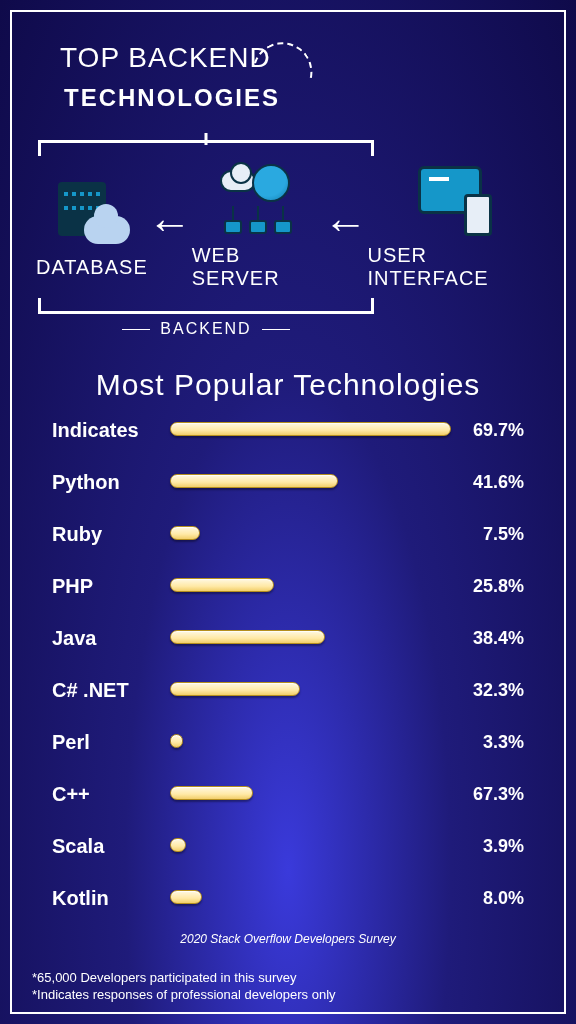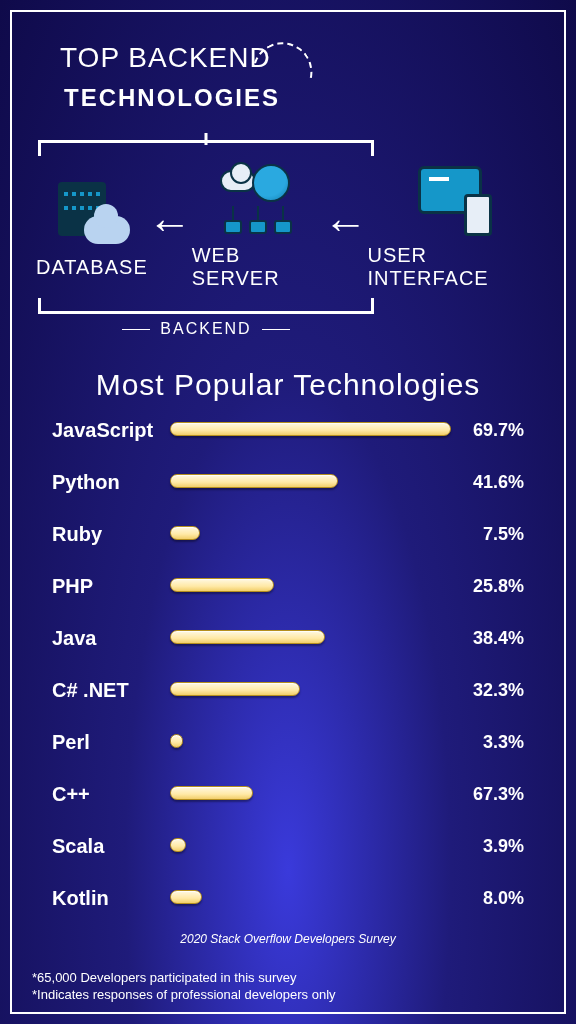--- a/index.html
+++ b/index.html
@@ -299,21 +299,21 @@
     </div>
   </div>
   <div class="bracket-bottom"></div>
   <div class="backend-lbl">BACKEND</div>
 </div>
 
 <div class="chart-title">Most Popular Technologies</div>
 
 <div class="chart" id="chart">
     <div class="row">
-      <div class="row-label">JavaScript</div>
+      <div class="row-label">Indicates</div>
       <div class="bar-wrap">
         <div class="bar" style="width: 99.5714%;"></div>
       </div>
       <div class="row-pct">69.7%</div>
     </div>
     <div class="row">
       <div class="row-label">Python</div>
       <div class="bar-wrap">
         <div class="bar" style="width: 59.4286%;"></div>
       </div>

